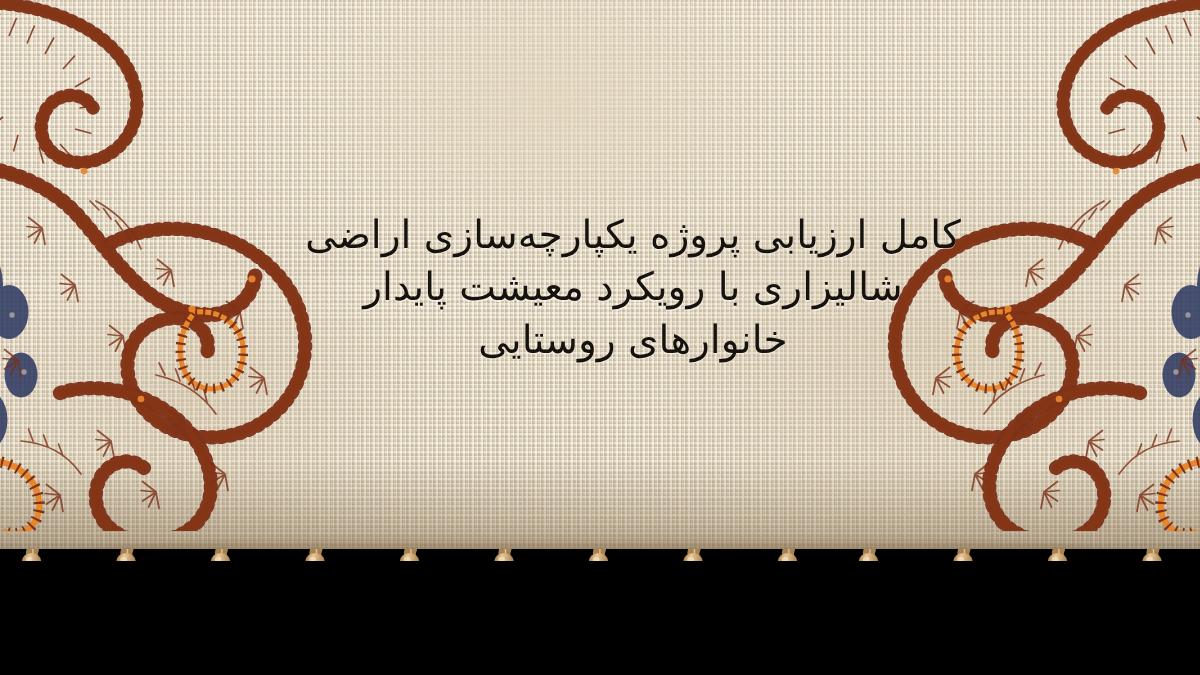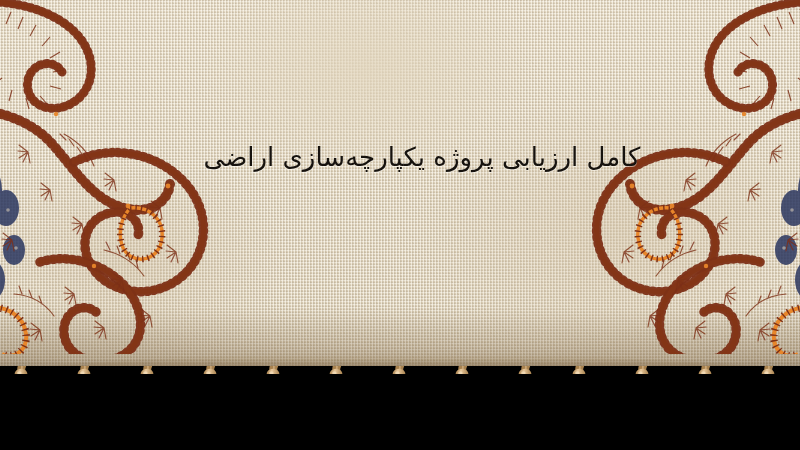--- a/index.html
+++ b/index.html
@@ -337,20 +337,22 @@
           <circle cx="102" cy="120" r="2.2"></circle>
           <circle cx="214" cy="192" r="2.4"></circle>
           <circle cx="156" cy="364" r="2.2"></circle>
         </g>
       </g>
     </svg>
   </div>
 
   <div class="title-block">
     <div class="title-line">کامل ارزیابی پروژه یکپارچه‌سازی اراضی</div>
+    <div class="title-line">شالیزاری با رویکرد معیشت پایدار</div>
+    <div class="title-line">خانوارهای روستایی</div>
   </div>
 
   <div class="fringe-area">
       <div class="tassel" style="left: 2px;">
         <svg viewBox="0 0 40 80" xmlns="http://www.w3.org/2000/svg">
           <defs>
             <linearGradient id="cg0" x1="0" y1="0" x2="1" y2="0">
               <stop offset="0%" stop-color="#a8824f"></stop>
               <stop offset="42%" stop-color="#e8c79a"></stop>
               <stop offset="100%" stop-color="#a8824f"></stop>

